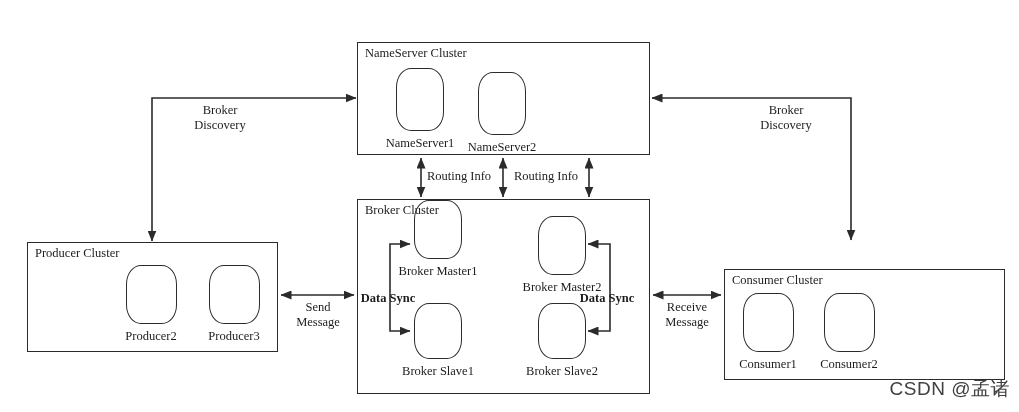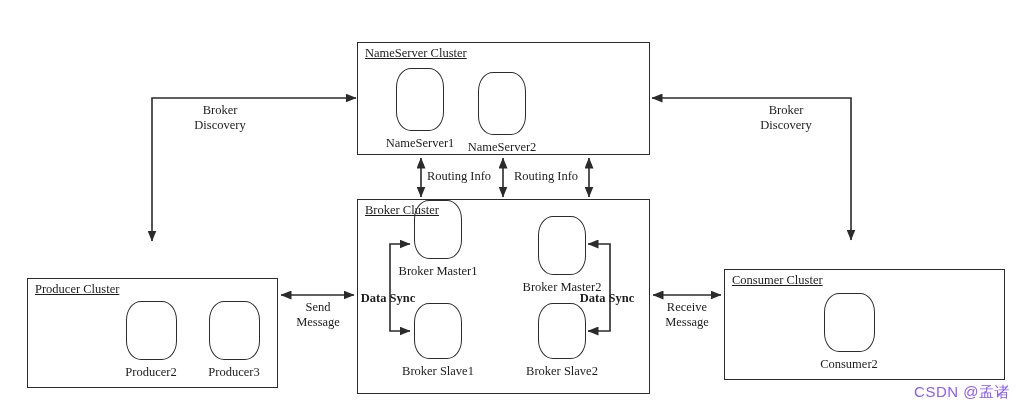--- a/index.html
+++ b/index.html
@@ -7,40 +7,40 @@
     position:relative; width:1019px; height:412px; background:#ffffff;
     font-family:"Liberation Serif","DejaVu Serif",serif;
     color:#1c1c1c; overflow:hidden;
   }
   .wires { position:absolute; left:0; top:0; width:1019px; height:412px; }
   .cluster {
     position:absolute; border:1.6px solid #2b2b2b; background:transparent;
     box-sizing:border-box;
   }
   .cluster-title {
-    position:absolute; left:7px; top:3px; font-size:12.5px; white-space:nowrap;text-decoration:underline;
+    position:absolute; left:7px; top:3px; font-size:12.5px; white-space:nowrap;
   }
   .node {
     position:absolute; width:110px; transform:translateX(-50%);
     display:flex; flex-direction:column; align-items:center;
   }
   .shape {
     width:48px; height:59px; border:1.8px solid #2b2b2b;
     border-radius:15px / 19px; background:transparent; box-sizing:border-box;
   }
   .nlabel { margin-top:5px; font-size:12.5px; white-space:nowrap; }
   .elabel {
     position:absolute; transform:translateX(-50%); text-align:center;
     font-size:12.5px; line-height:14.5px; white-space:nowrap;
   }
   .elabel span { display:block; }
   .bold { font-weight:bold;text-align:right; }
   .watermark {
-    position:absolute; right:9px; bottom:10px; font-size:15px;
-    color:#8b5cf6; font-family:"Liberation Sans","DejaVu Sans",sans-serif;
+    position:absolute; right:9px; bottom:10px; font-size:19px;
+    color:#404040; font-family:"Liberation Sans","DejaVu Sans",sans-serif;
     letter-spacing:0.5px;
   }
 </style>
 </head>
 <body>
 
 <div class="canvas">
 
   <svg class="wires" viewBox="0 0 1019 412" xmlns="http://www.w3.org/2000/svg">
     <defs>
@@ -86,34 +86,38 @@
     <div class="node" style="left:80px; top:103px;">
       <div class="shape" style="height:56px;"></div>
       <div class="nlabel">Broker Slave1</div>
     </div>
     <div class="node" style="left:204px; top:103px;">
       <div class="shape" style="height:56px;"></div>
       <div class="nlabel">Broker Slave2</div>
     </div>
   </div>
 
-  <div class="cluster" style="left:27px; top:242px; width:251px; height:110px;margin-top:36px;">
+  <div class="cluster" style="left:27px; top:242px; width:251px; height:110px;">
     <div class="cluster-title">Producer Cluster</div>
     <div class="node" style="left:123px; top:22px;">
       <div class="shape" style="width:51px;"></div>
       <div class="nlabel">Producer2</div>
     </div>
     <div class="node" style="left:206px; top:22px;">
       <div class="shape" style="width:51px;"></div>
       <div class="nlabel">Producer3</div>
     </div>
   </div>
 
   <div class="cluster" style="left:724px; top:241px; width:281px; height:111px;margin-top:28px;">
     <div class="cluster-title">Consumer Cluster</div>
+    <div class="node" style="left:43px; top:23px;">
+      <div class="shape" style="width:51px;"></div>
+      <div class="nlabel">Consumer1</div>
+    </div>
     <div class="node" style="left:124px; top:23px;">
       <div class="shape" style="width:51px;"></div>
       <div class="nlabel">Consumer2</div>
     </div>
   </div>
 
   <div class="elabel" style="left:220px; top:103px;">
     <span>Broker</span>
     <span>Discovery</span>
   </div>

